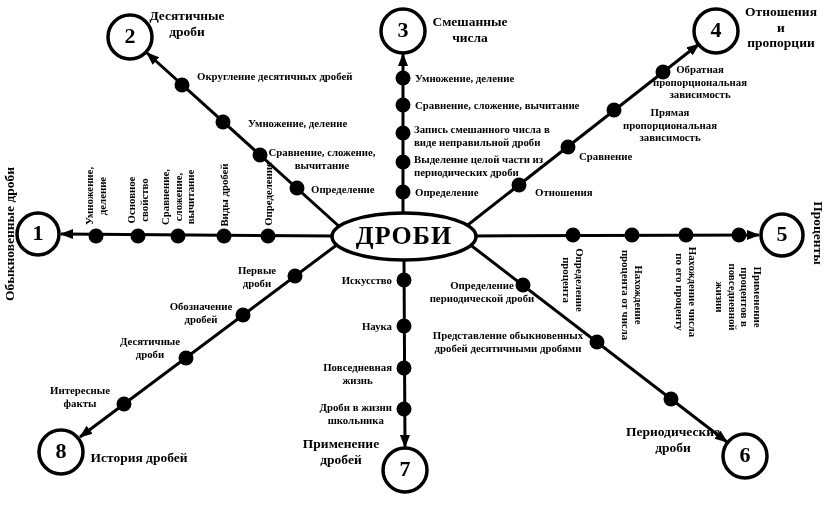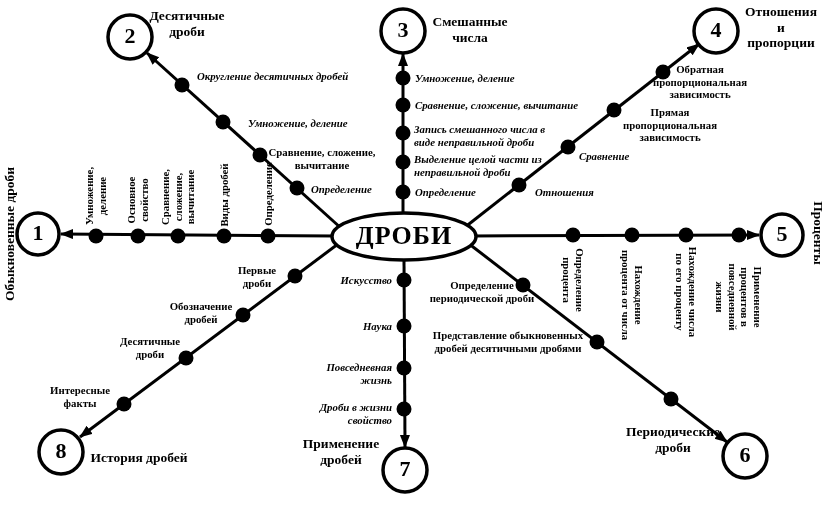--- a/index.html
+++ b/index.html
@@ -6,23 +6,23 @@
   #canvas{
     position:relative;width:830px;height:530px;background:#ffffff;
     overflow:hidden;font-family:"Liberation Serif","DejaVu Serif",serif;color:#000;
   }
   #canvas svg{position:absolute;left:0;top:0;}
   .lbl{
     position:absolute;font-weight:bold;font-size:10.8px;line-height:1.18;
     white-space:pre-line;text-align:center;transform:translate(-50%,-50%);
     color:#000;
   }
-  .lbl.anchor-left{transform:translate(0,-50%);text-align:left;font-style:italic;}
+  .lbl.anchor-left{transform:translate(0,-50%);text-align:left;}
   .lbl.anchor-left.center-lines{text-align:left;}
-  .lbl.anchor-right{transform:translate(-100%,-50%);text-align:right;font-style:italic;}
+  .lbl.anchor-right{transform:translate(-100%,-50%);text-align:center;}
   .lbl.rot-ccw{transform:translate(-50%,-50%) rotate(-90deg);}
   .lbl.rot-cw{transform:translate(-50%,-50%) rotate(90deg);}
   .title{font-size:13.5px;line-height:1.15;}
   .num{
     position:absolute;font-weight:bold;font-size:22px;
     transform:translate(-50%,-54%);color:#000;
   }
   .center-label{
     position:absolute;font-weight:bold;font-size:26px;letter-spacing:1px;
     transform:translate(-50%,-52%);color:#000;
@@ -137,21 +137,21 @@
 деление</div>
 
   <div class="lbl anchor-left" style="left:311px;top:189px">Определение</div>
   <div class="lbl" style="left:322px;top:159px">Сравнение, сложение,
 вычитание</div>
   <div class="lbl anchor-left" style="left:248px;top:123px">Умножение, деление</div>
   <div class="lbl anchor-left" style="left:197px;top:76px">Округление десятичных дробей</div>
 
   <div class="lbl anchor-left" style="left:415px;top:192px">Определение</div>
   <div class="lbl anchor-left center-lines" style="left:414px;top:166px">Выделение целой части из
-неправильной дроби</div>
+периодических дроби</div>
   <div class="lbl anchor-left center-lines" style="left:414px;top:136px">Запись смешанного числа в
 виде неправильной дроби</div>
   <div class="lbl anchor-left" style="left:415px;top:105px">Сравнение, сложение, вычитание</div>
   <div class="lbl anchor-left" style="left:415px;top:78px">Умножение, деление</div>
 
   <div class="lbl anchor-left" style="left:535px;top:192px">Отношения</div>
   <div class="lbl anchor-left" style="left:579px;top:156px">Сравнение</div>
   <div class="lbl" style="left:670px;top:125px">Прямая
 пропорциональная
 зависимость</div>
@@ -172,21 +172,21 @@
   <div class="lbl" style="left:482px;top:292px">Определение
 периодической дроби</div>
   <div class="lbl" style="left:508px;top:342px">Представление обыкновенных
 дробей десятичными дробями</div>
 
   <div class="lbl anchor-right" style="left:392px;top:280px">Искусство</div>
   <div class="lbl anchor-right" style="left:392px;top:326px">Наука</div>
   <div class="lbl anchor-right" style="left:392px;top:374px">Повседневная
 жизнь</div>
   <div class="lbl anchor-right" style="left:392px;top:414px">Дроби в жизни
-свойство</div>
+школьника</div>
 
   <div class="lbl" style="left:257px;top:277px">Первые
 дроби</div>
   <div class="lbl" style="left:201px;top:313px">Обозначение
 дробей</div>
   <div class="lbl" style="left:150px;top:348px">Десятичные
 дроби</div>
   <div class="lbl" style="left:80px;top:397px">Интересные
 факты</div>
 

